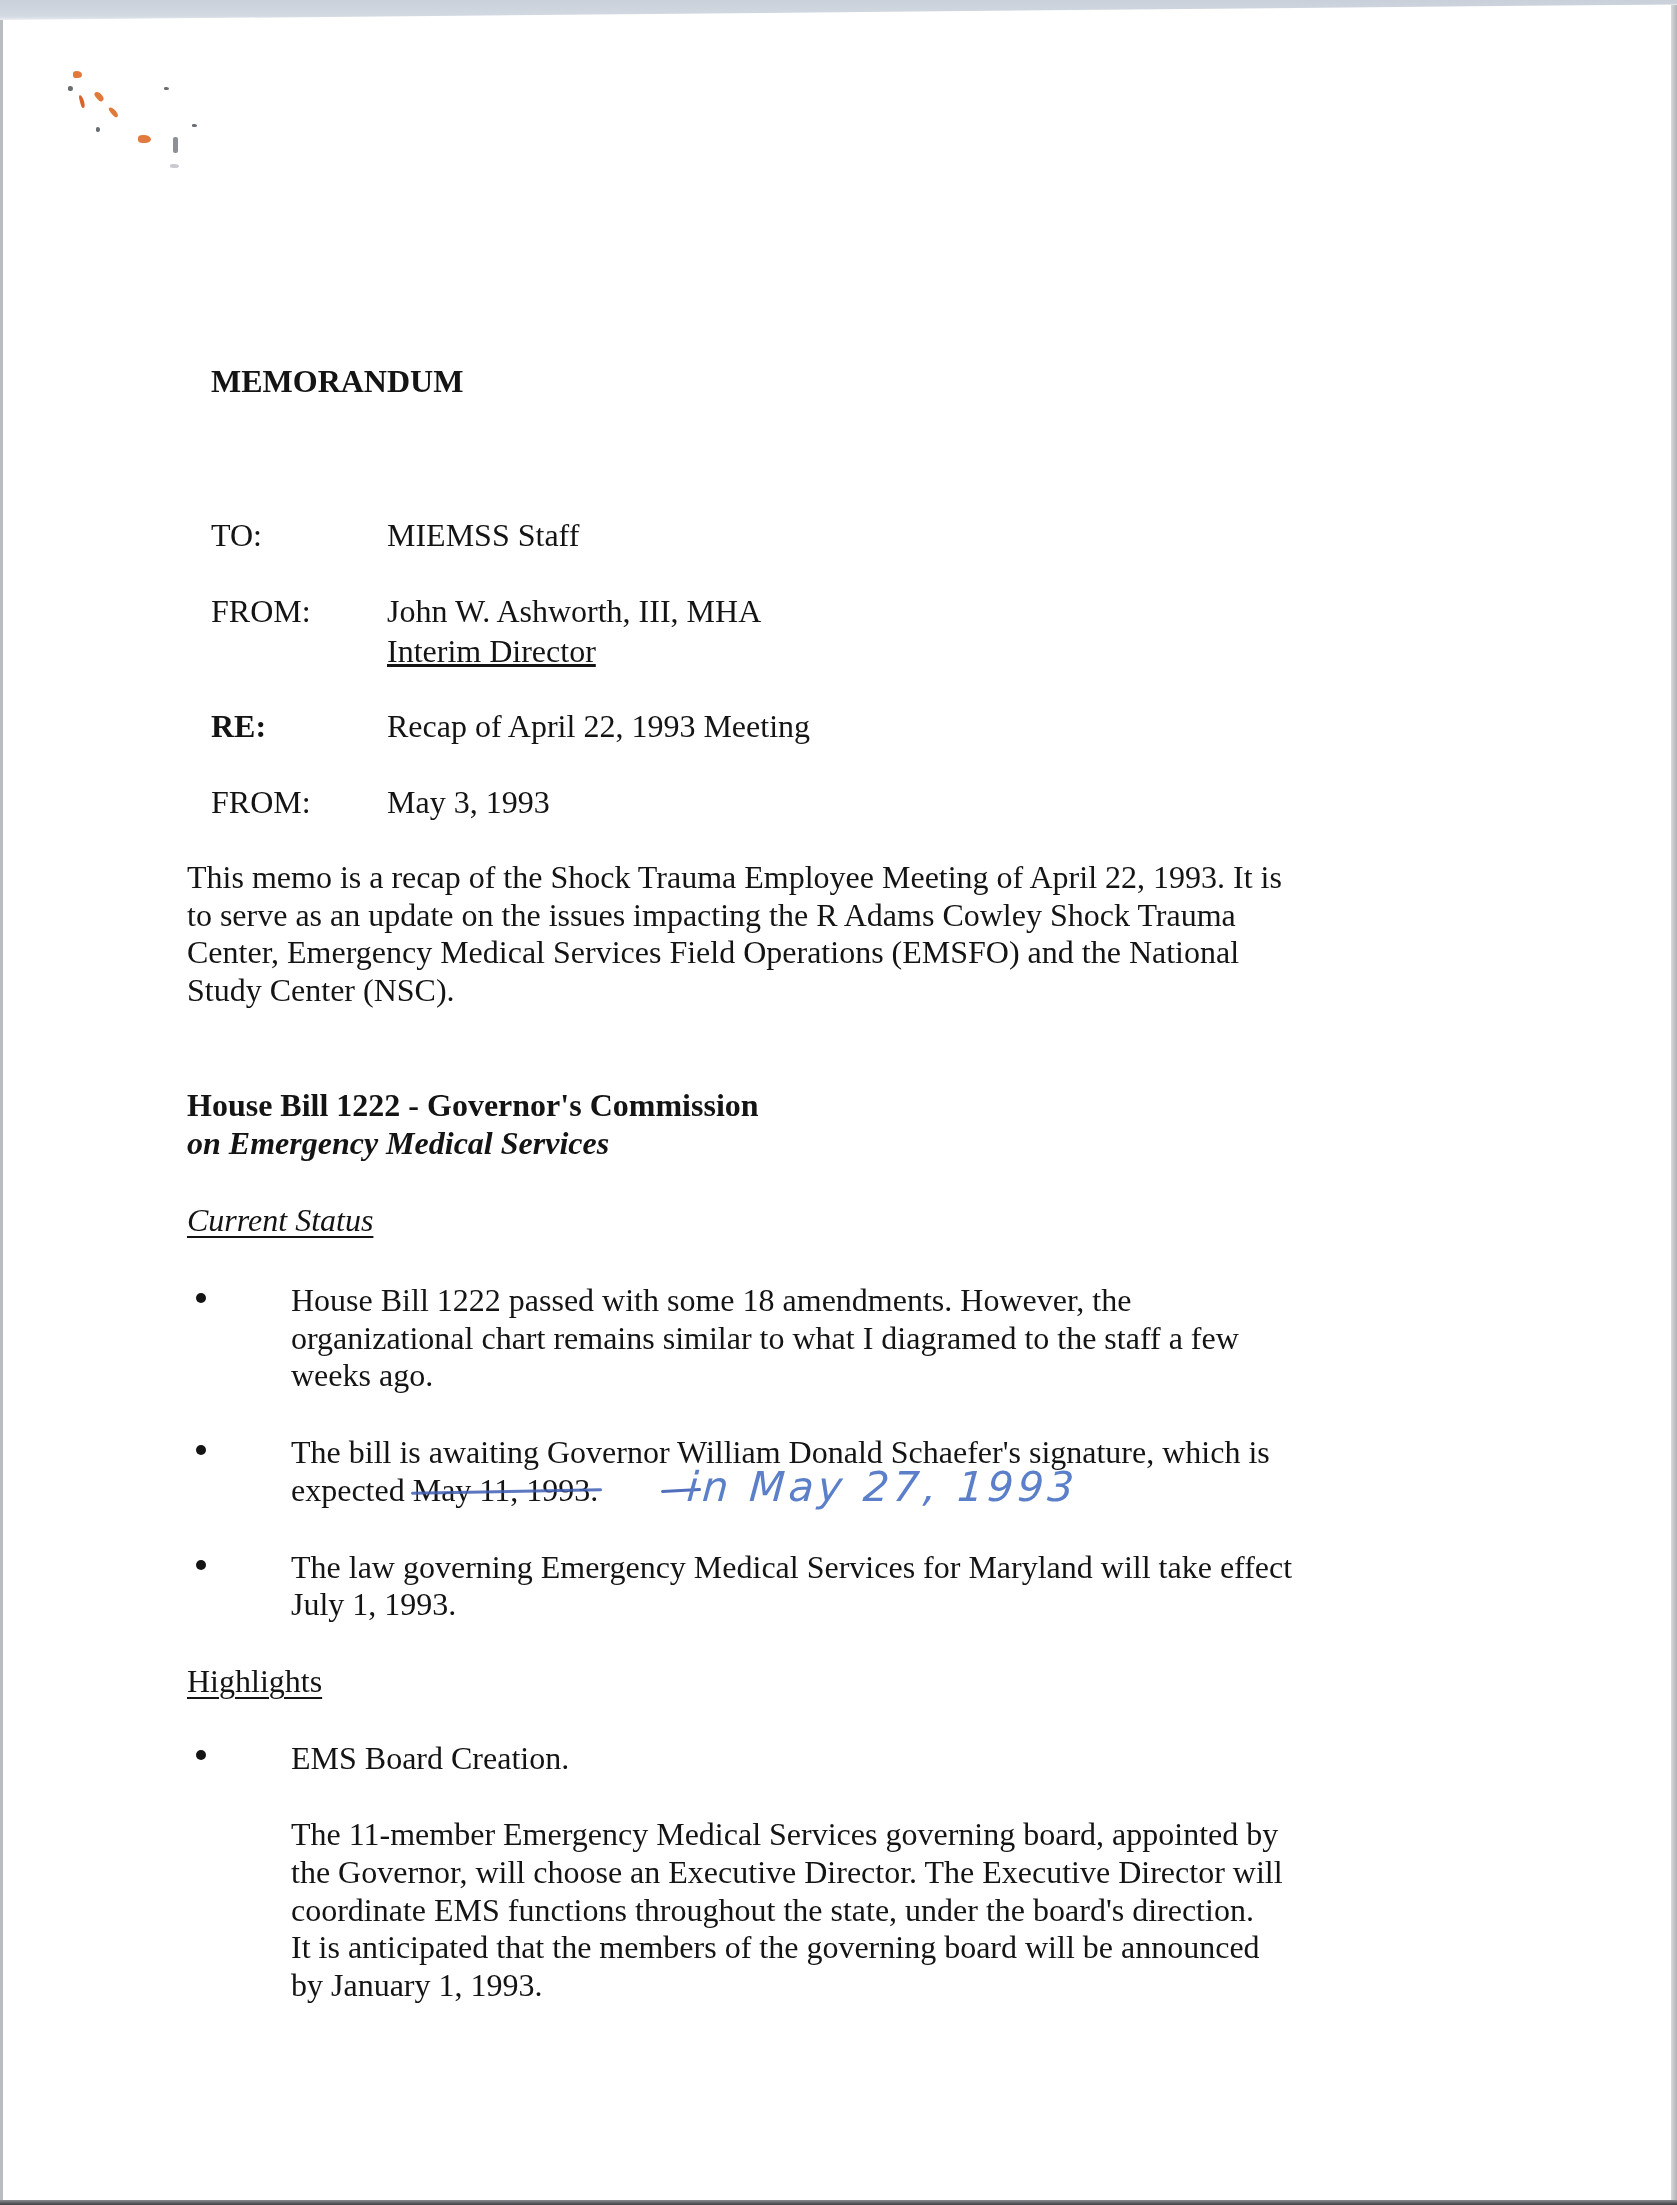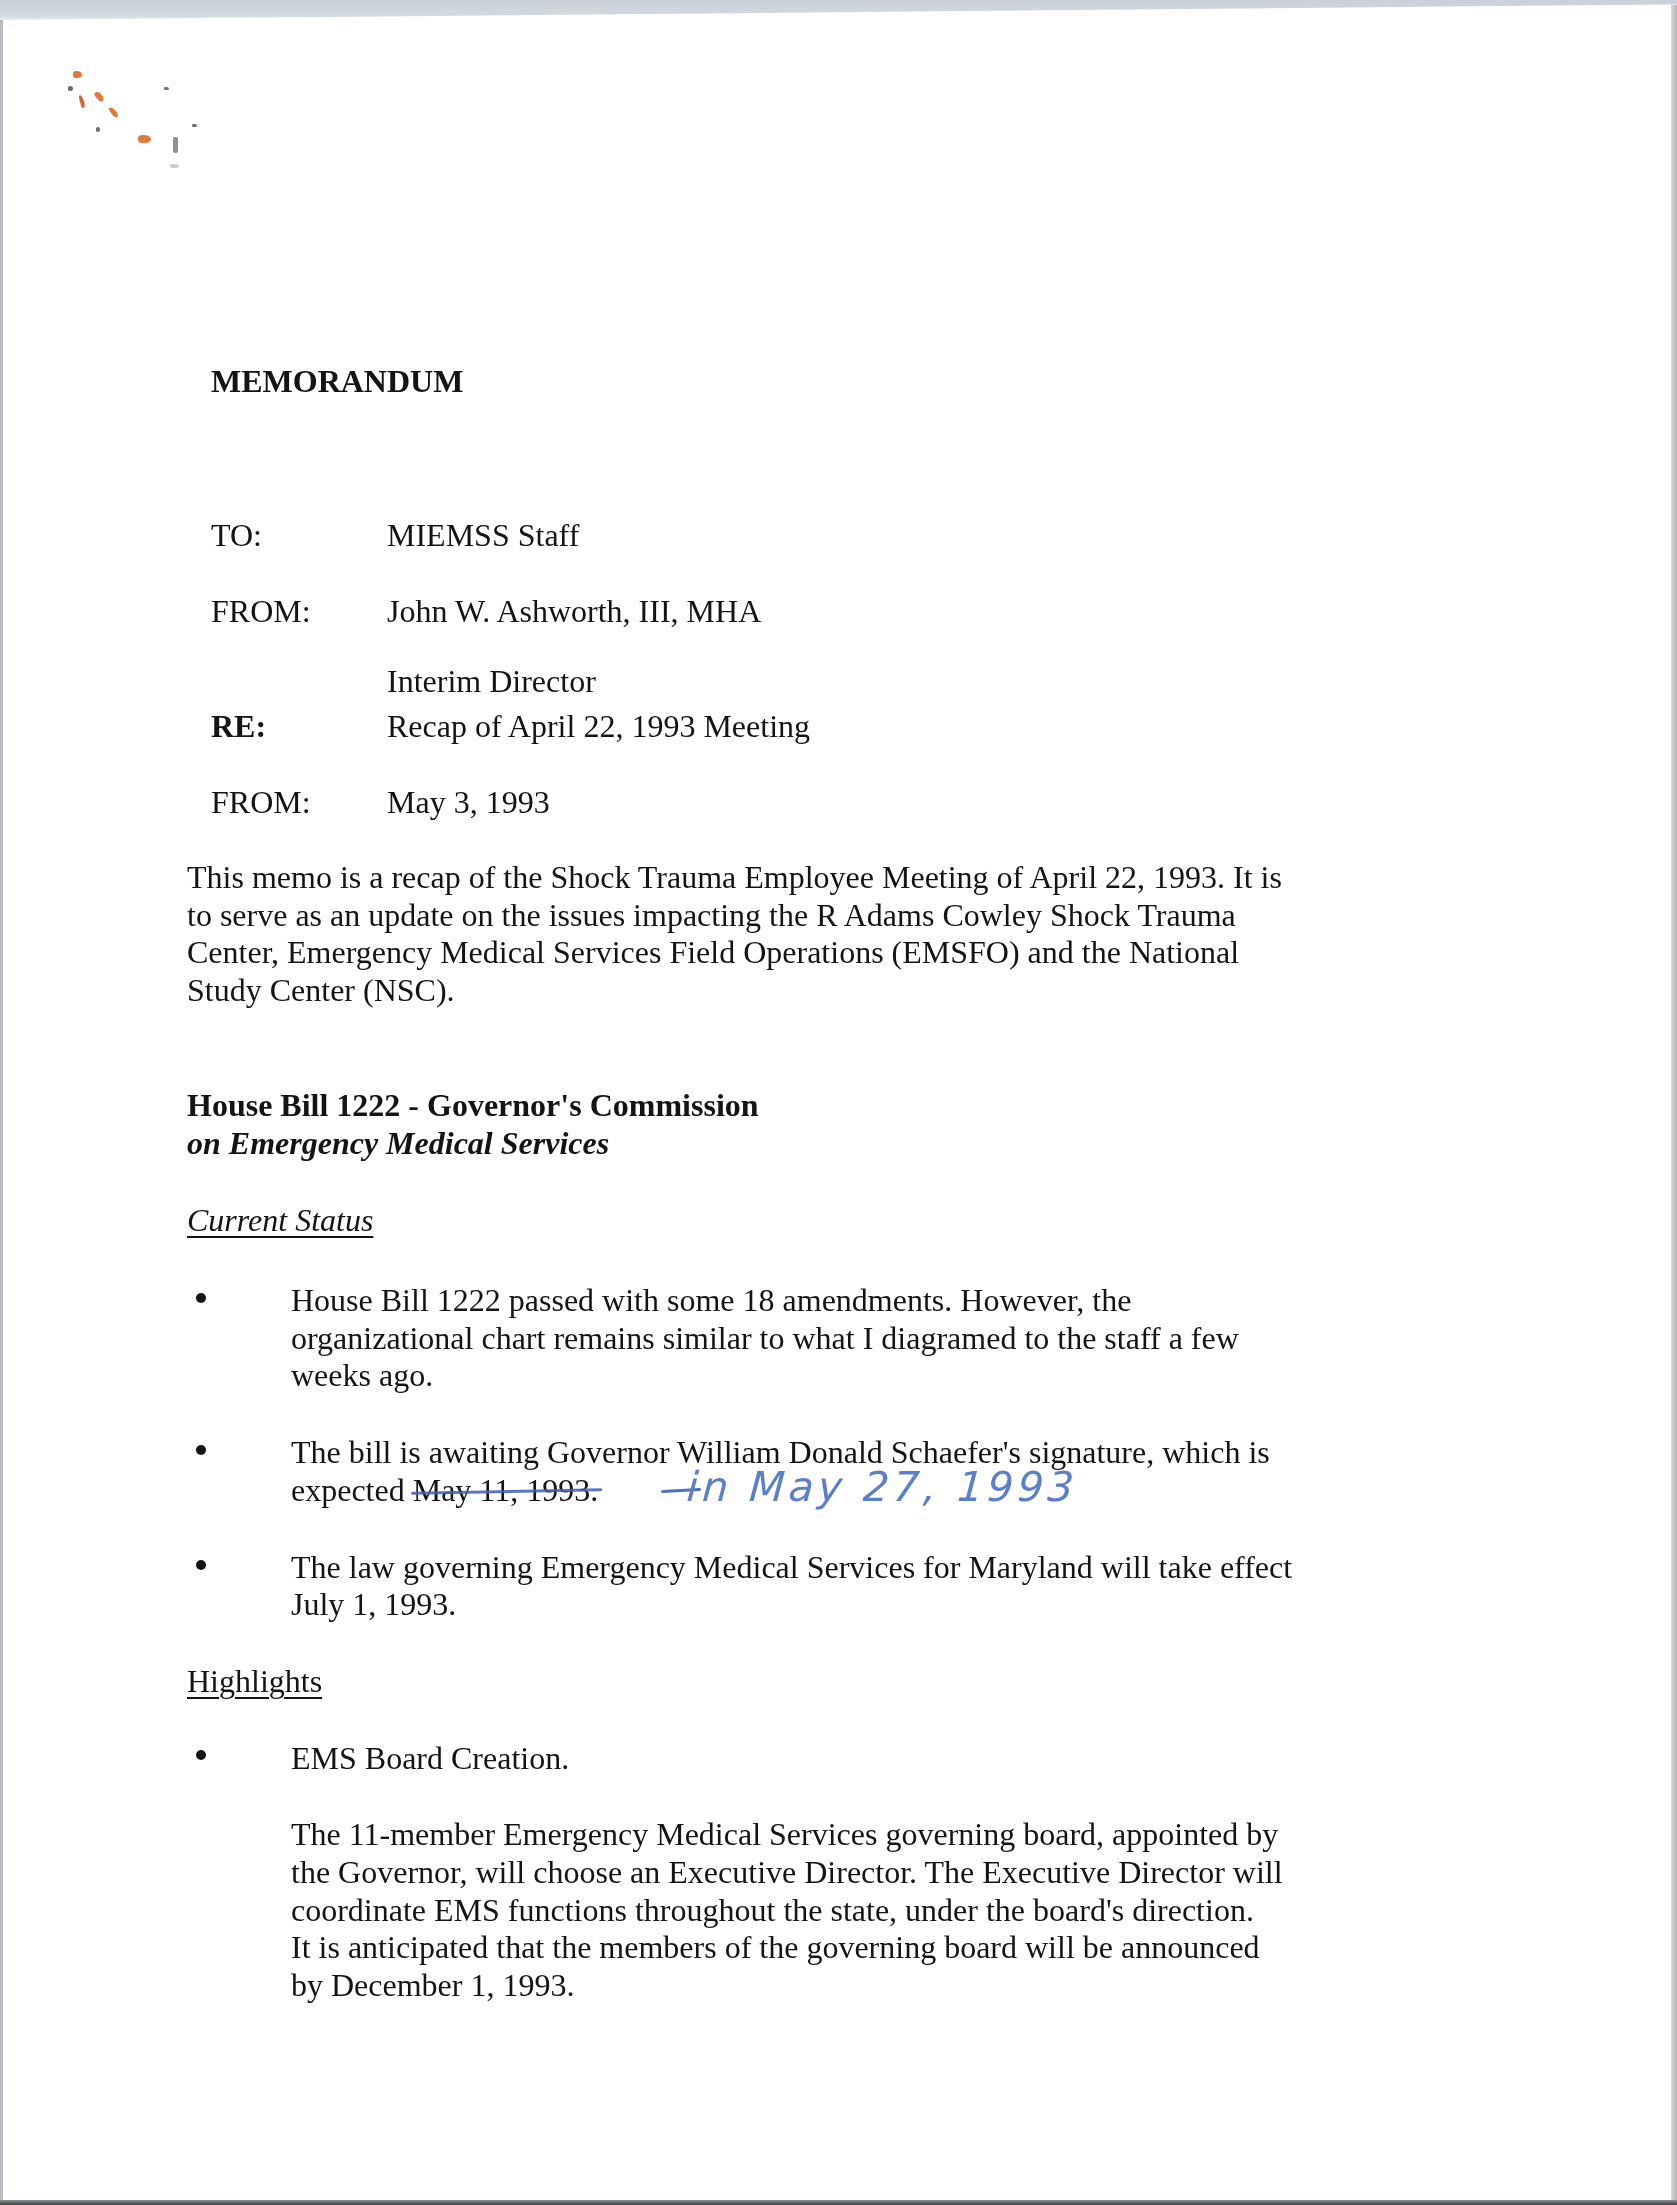--- a/index.html
+++ b/index.html
@@ -64,21 +64,21 @@
 </div>
 
 <div class="line label bold" style="top:362px;">MEMORANDUM</div>
 
 <div>
   <div class="line label" style="top:516px;">TO:</div>
   <div class="line val" style="top:516px;">MIEMSS Staff</div>
 
   <div class="line label" style="top:592px;">FROM:</div>
   <div class="line val" style="top:592px;text-align:right;">John W. Ashworth, III, MHA</div>
-  <div class="line val" style="top:662px;">Interim Director</div>
+  <div class="line val" style="top:632px;text-decoration:underline;">Interim Director</div>
 
   <div class="line label" style="top:707px;font-weight:bold;">RE:</div>
   <div class="line val" style="top:707px;">Recap of April 22, 1993 Meeting</div>
 
   <div class="line label" style="top:783px;">FROM:</div>
   <div class="line val" style="top:783px;">May 3, 1993</div>
 </div>
 
 <div>
   <div class="line body-x" style="top:858px;">This memo is a recap of the Shock Trauma Employee Meeting of April 22, 1993.  It is</div>
@@ -120,15 +120,15 @@
 <div class="line body-x ul" style="top:1662px;">Highlights</div>
 
 <div>
   <div class="bullet-dot" style="top:1750px;"></div>
   <div class="line bullet-x" style="top:1739px;">EMS Board Creation.</div>
 
   <div class="line bullet-x" style="top:1815px;">The 11-member Emergency Medical Services governing board, appointed by</div>
   <div class="line bullet-x" style="top:1853px;">the Governor, will choose an Executive Director.  The Executive Director will</div>
   <div class="line bullet-x" style="top:1891px;">coordinate EMS functions throughout the state, under the board's direction.</div>
   <div class="line bullet-x" style="top:1928px;">It is anticipated that the members of the governing board will be announced</div>
-  <div class="line bullet-x" style="top:1966px;">by December 1, 1993.</div>
+  <div class="line bullet-x" style="top:1966px;">by January 1, 1993.</div>
 </div>
 
 
 </body></html>

